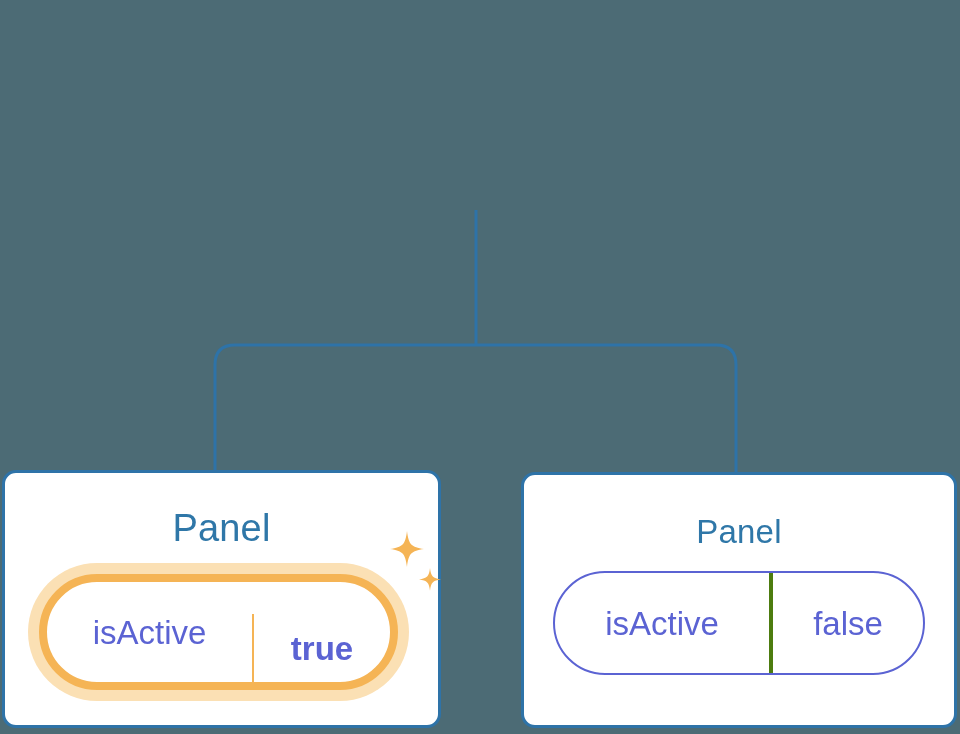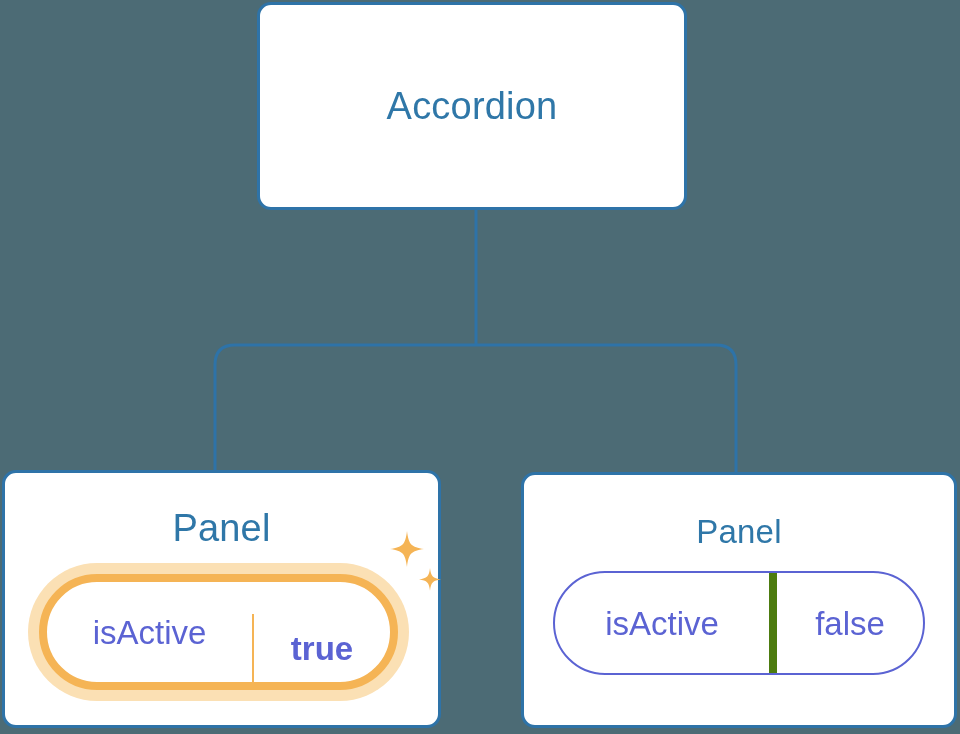--- a/index.html
+++ b/index.html
@@ -111,21 +111,21 @@
     height: 104px;
   }
   .pill-plain .cell {
     font-size: 33px;
     color: #5b63d3;
     font-weight: 400;
   }
   .pill-plain .cell-key { width: 214px; }
   .pill-plain .cell-val {
     width: 154px;
-    border-left: 8px solid #4d7c0f;
+    border-left: 4px solid #4d7c0f;
   }
 
   
   .pill-hl-outer {
     position: relative;
     display: inline-flex;
     padding: 11px;
     border-radius: 999px;
     background: #fbe0b4;
   }
@@ -187,23 +187,20 @@
 
   <svg id="connectors" viewBox="0 0 960 734" width="960" height="734" aria-hidden="true">
 
     <path d="M 476 210 L 476 345" fill="none" stroke="#2e73a8" stroke-width="3" stroke-linecap="butt"></path>
 
     <path d="M 476 345 L 235 345 Q 215 345 215 365 L 215 476" fill="none" stroke="#2e73a8" stroke-width="3" stroke-linecap="butt" stroke-linejoin="round"></path>
 
     <path d="M 476 345 L 716 345 Q 736 345 736 365 L 736 478" fill="none" stroke="#2e73a8" stroke-width="3" stroke-linecap="butt" stroke-linejoin="round"></path>
   </svg>
 
-  <div class="node-card node-root">
-    <div class="node-title">Accordion</div>
-  </div>
 
   <div class="node-card node-left">
     <div class="node-title">Panel</div>
 
     <div class="pill-row-left">
       <div class="pill-hl-outer">
         <div class="pill-hl">
           <div class="cell cell-key">isActive</div>
           <div class="cell cell-val">true</div>
         </div>

